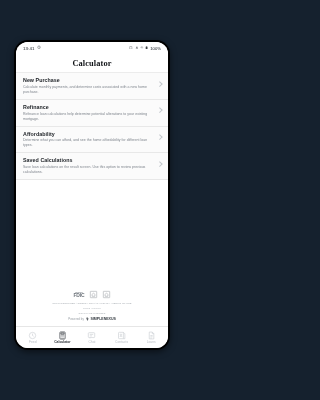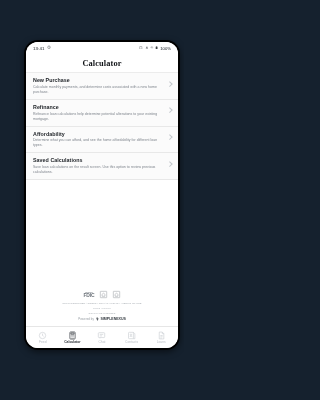--- a/index.html
+++ b/index.html
@@ -13,21 +13,20 @@
 
   
   .phone {
     position: absolute;
     left: 14px; top: 40px;
     width: 156px; height: 310px;
     background: #000;
     border-radius: 14px;
     padding: 2px;
     box-shadow: 0 2px 6px rgba(0,0,0,.5);
-    margin-left: 10px;
   }
   .screen {
     width: 100%; height: 100%;
     background: #ffffff;
     border-radius: 12px;
     overflow: hidden;
     display: flex; flex-direction: column;
   }
 
   

